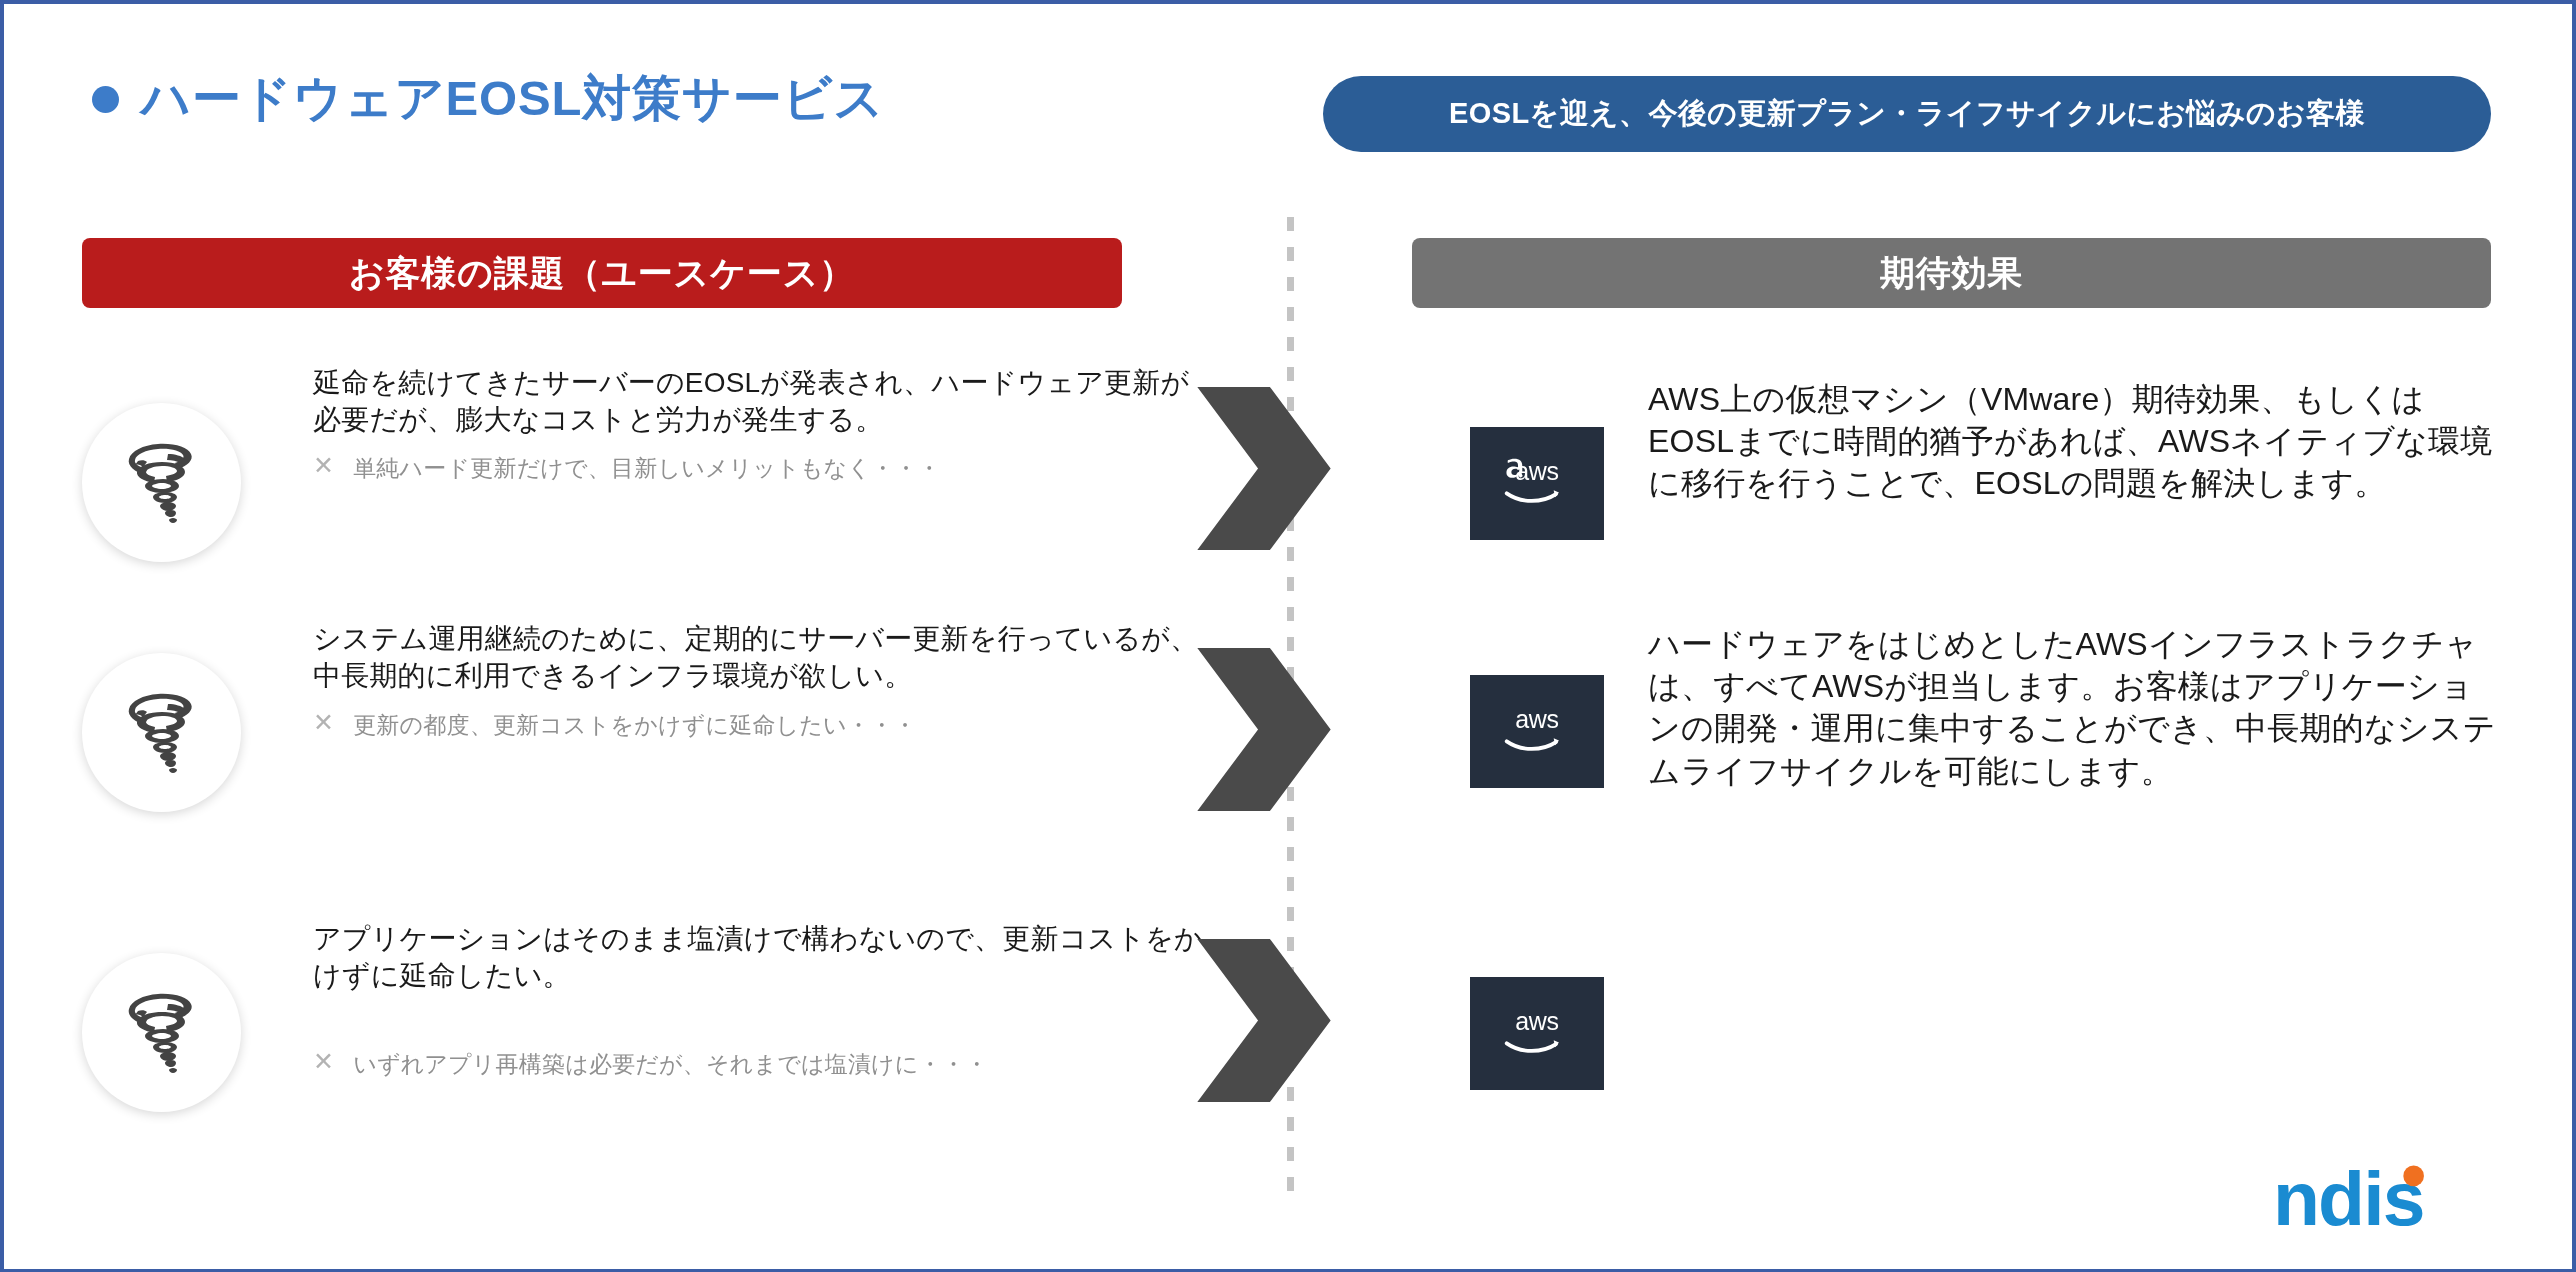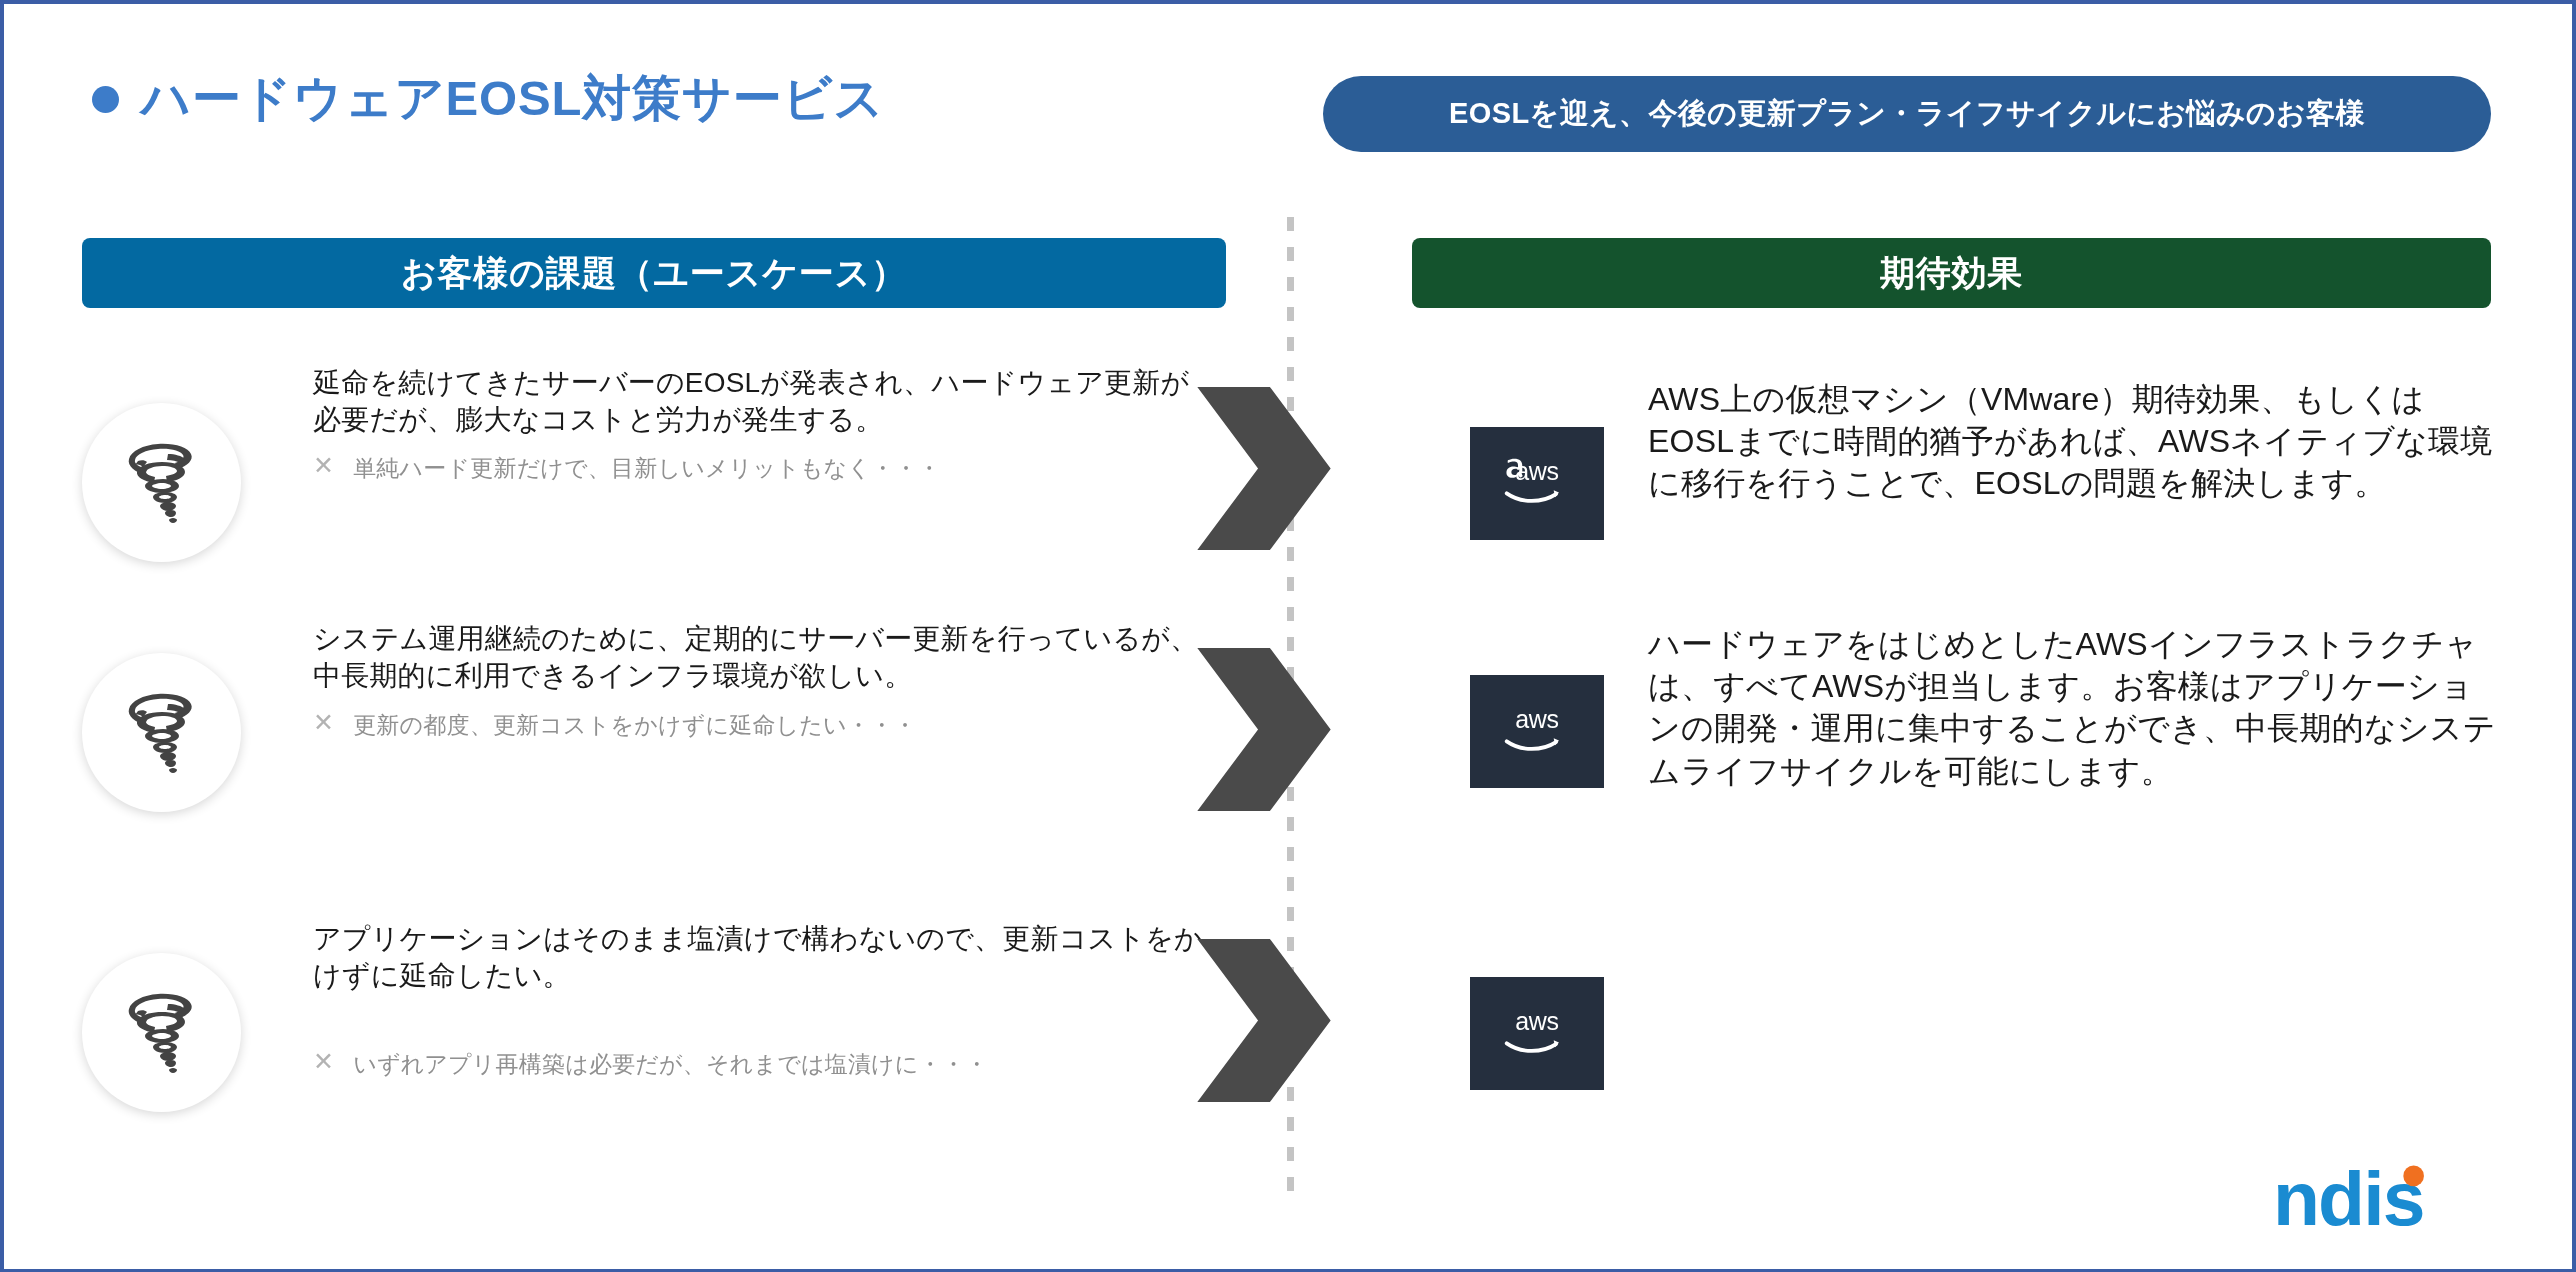--- a/index.html
+++ b/index.html
@@ -73,28 +73,28 @@
     justify-content: center;
     color: #ffffff;
     font-size: 35px;
     font-weight: bold;
     letter-spacing: 0.8px;
     box-sizing: border-box;
   }
   #header-left {
     left: 78px;
     top: 234px;
-    width: 1144px;
-    background: #0369a1;
+    width: 1040px;
+    background: #b91c1c;
   }
   #header-right {
     left: 1408px;
     top: 234px;
     width: 1079px;
-    background: #14532d;
+    background: #737373;
   }
 
   
   #divider {
     position: absolute;
     left: 1283px;
     top: 213px;
     width: 7.2px;
     height: 983px;
     background-image: linear-gradient(

